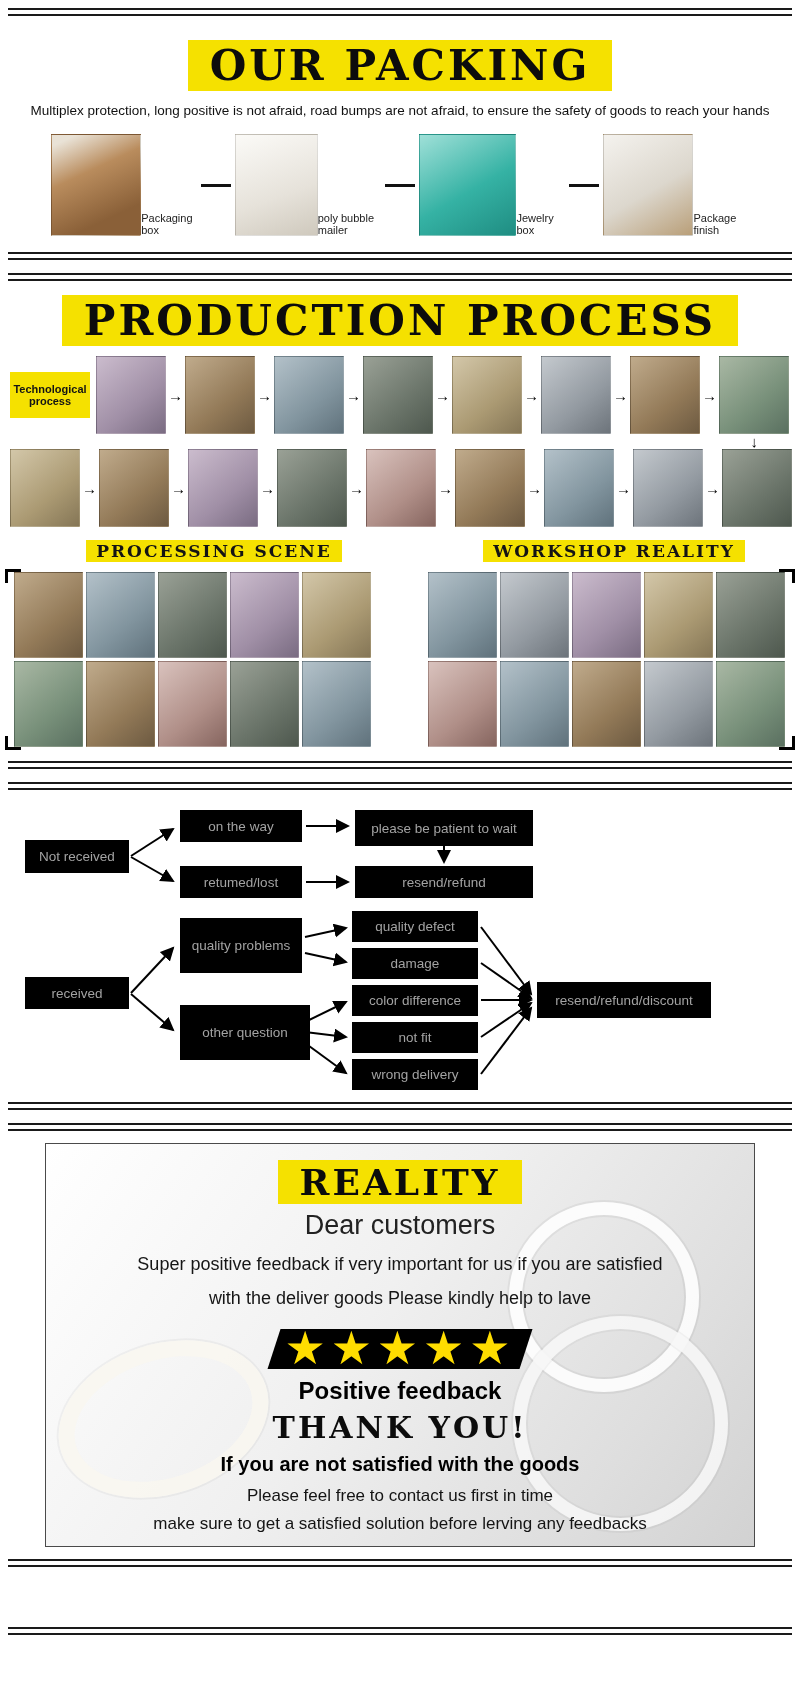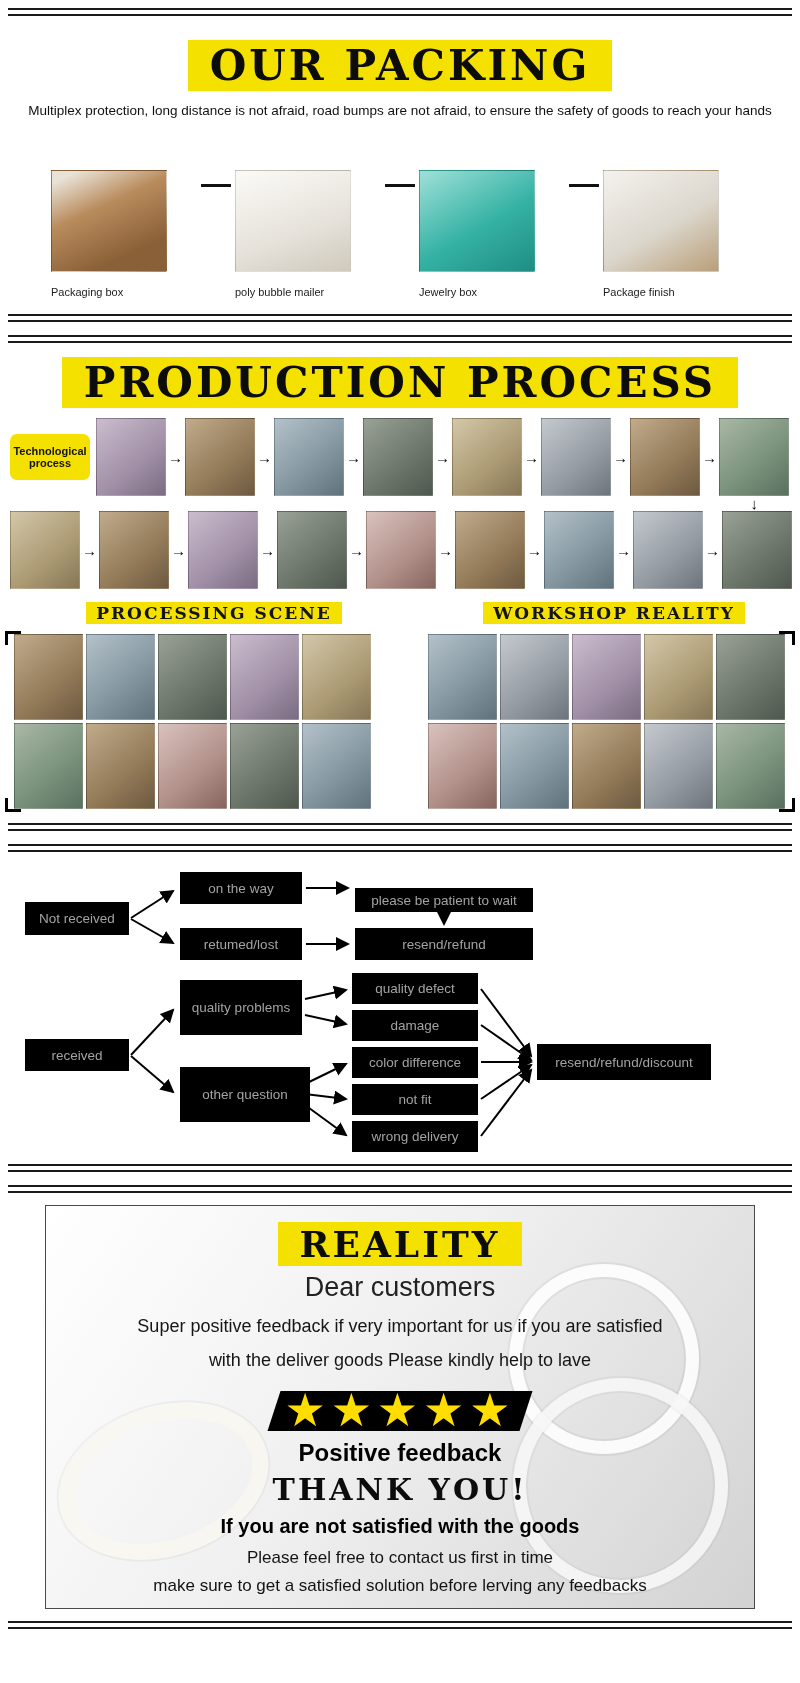--- a/index.html
+++ b/index.html
@@ -14,21 +14,21 @@
   .hl-title { display:inline-block; background:#f5e100; color:#0c0c0c;
     font-family:"DejaVu Serif", serif; font-weight:bold; letter-spacing:3px; padding:1px 22px; }
   .t-xl { font-size:42px;padding-left:22px; }
   .t-l  { font-size:36px; }
 
   
   .packing { padding-bottom:16px; }
   .packing .title-row { margin-top:24px; }
   .pack-sub { margin-top:12px; font-size:13.5px; color:#111; }
   .pack-row { display:flex; justify-content:center; align-items:flex-start; margin-top:16px; gap:4px; }
-  .pack-item { width:146px; display:flex; flex-direction:column; align-items:flex-start;margin-top:36px; }
+  .pack-item { width:146px; display:flex; flex-direction:row; align-items:flex-end; }
   .pack-item .ph { width:116px; height:102px; }
   .pack-item .cap { margin-top:14px; font-size:11px; color:#222; }
   .dash { width:30px; height:3px; background:#111; margin-top:50px; }
 
   
   .ph { border:1px solid rgba(0,0,0,.10); }
   .p-box    { background:linear-gradient(155deg,#e9e2d6 8%,#b98c5d 38%,#8a6038 78%); }
   .p-mailer { background:linear-gradient(160deg,#fbfaf7,#e6e2da 60%,#cfc9bd); }
   .p-jewel  { background:linear-gradient(150deg,#9fe0d8,#35b2a4 55%,#1f8d82); }
   .p-finish { background:linear-gradient(150deg,#f4f2ee,#dcd7cd 55%,#b99f79); }
@@ -42,21 +42,21 @@
   .s8{background:linear-gradient(140deg,#c4c9ce,#939aa1 60%,#6d747b);}
 
   
   .production { padding-bottom:14px; }
   .production .title-row { margin-top:14px; }
   .strips { position:relative; padding:0 10px; margin-top:10px; }
   .strip { display:flex; align-items:center; }
   .strip .ph { width:70px; height:78px; flex:0 0 auto; }
   .strip-2 { margin-top:15px; }
   .tech-label { width:80px; height:46px; background:#f5e100; font-size:11px; font-weight:bold;
-    display:flex; align-items:center; justify-content:center; text-align:center; padding:2px 5px; margin-right:6px;border-radius:7px; }
+    display:flex; align-items:center; justify-content:center; text-align:center; padding:2px 5px; margin-right:6px; }
   .r-arrow { font-size:15px; font-weight:bold; padding:0 2px; color:#000; flex:0 0 auto; }
   .down-arrow { position:absolute; right:42px; top:79px; font-size:15px; font-weight:bold; line-height:14px; color:#000; }
   .scene-heads { display:flex; margin-top:13px; }
   .scene-heads .col { flex:1; text-align:center;padding-left:28px; }
   .hl-small { display:inline-block; background:#f5e100; font-family:"DejaVu Serif",serif;
     font-weight:bold; font-size:17px; letter-spacing:2px; padding:1px 10px; }
   .grid-wrap { position:relative; margin:10px 14px 0; display:flex; justify-content:space-between; }
   .grid-block { width:358px; display:flex; flex-wrap:wrap; gap:3px; align-content:flex-start; }
   .grid-block .ph { width:69px; height:86px; }
   .corner { position:absolute; width:16px; height:14px; border:0 solid #000; }
@@ -101,21 +101,21 @@
 <body>
 
 <div class="page">
 
   <div class="divider"></div>
 
   <section class="packing">
     <div class="center title-row">
       <span class="hl-title t-xl">OUR PACKING</span>
     </div>
-    <p class="center pack-sub">Multiplex protection, long distance is not afraid, road bumps are not afraid, to ensure the safety of goods to reach your hands</p>
+    <p class="center pack-sub">Multiplex protection, long positive is not afraid, road bumps are not afraid, to ensure the safety of goods to reach your hands</p>
     <div class="pack-row">
       <div class="pack-item">
         <div class="ph p-box"></div>
         <div class="cap">Packaging box</div>
       </div>
       <div class="dash"></div>
       <div class="pack-item">
         <div class="ph p-mailer"></div>
         <div class="cap">poly bubble mailer</div>
       </div>
@@ -246,21 +246,21 @@
         <line x1="305" y1="232" x2="346" y2="237"></line>
         <line x1="305" y1="243" x2="346" y2="273"></line>
         <line x1="481" y1="127" x2="531" y2="194"></line>
         <line x1="481" y1="163" x2="531" y2="198"></line>
         <line x1="481" y1="200" x2="531" y2="200"></line>
         <line x1="481" y1="237" x2="531" y2="203"></line>
         <line x1="481" y1="274" x2="531" y2="208"></line>
       </g>
     </svg>
     <div class="fnode" style="left:180px;top:10px;width:122px;height:32px">on the way</div>
-    <div class="fnode" style="left:355px;top:26px;width:178px;height:24px">please be patient to wait</div>
+    <div class="fnode" style="left:355px;top:10px;width:178px;height:36px">please be patient to wait</div>
     <div class="fnode" style="left:25px;top:40px;width:104px;height:33px">Not received</div>
     <div class="fnode" style="left:180px;top:66px;width:122px;height:32px">retumed/lost</div>
     <div class="fnode" style="left:355px;top:66px;width:178px;height:32px">resend/refund</div>
     <div class="fnode" style="left:180px;top:118px;width:122px;height:55px">quality problems</div>
     <div class="fnode" style="left:25px;top:177px;width:104px;height:32px">received</div>
     <div class="fnode" style="left:180px;top:205px;width:130px;height:55px">other question</div>
     <div class="fnode" style="left:352px;top:111px;width:126px;height:31px">quality defect</div>
     <div class="fnode" style="left:352px;top:148px;width:126px;height:31px">damage</div>
     <div class="fnode" style="left:352px;top:185px;width:126px;height:31px">color difference</div>
     <div class="fnode" style="left:352px;top:222px;width:126px;height:31px">not fit</div>

